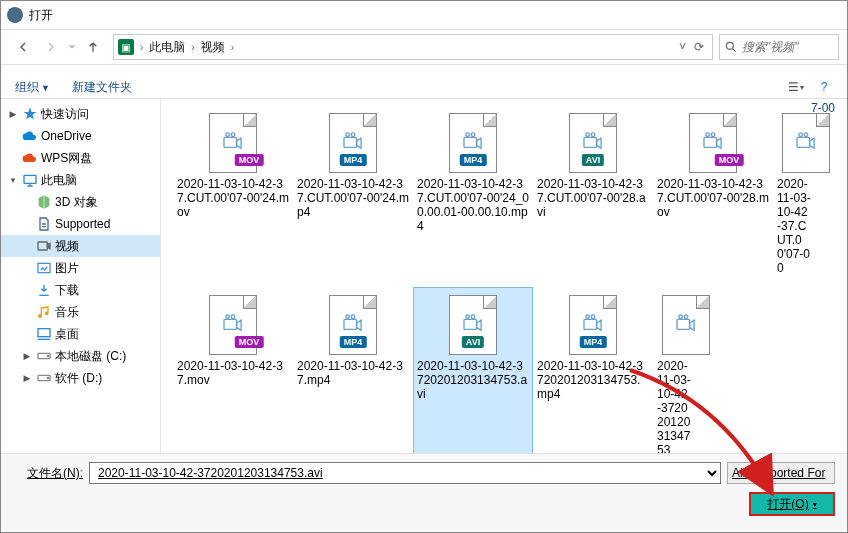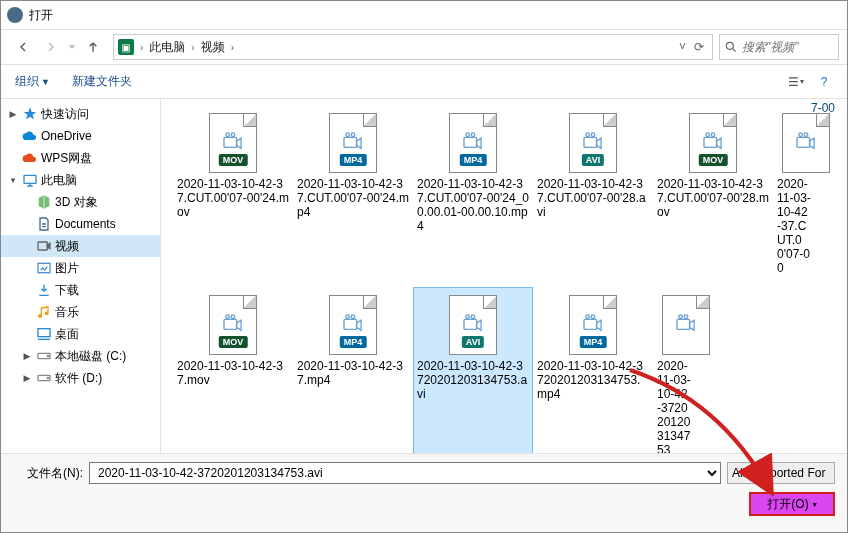--- a/index.html
+++ b/index.html
@@ -13,21 +13,21 @@
   .nav-btn svg { width: 16px; height: 16px; }
   .address { flex: 1; height: 26px; border: 1px solid #ccc; margin: 0 6px; display: flex; align-items: center; padding: 0 4px; }
   .address .mini { width: 16px; height: 16px; display:inline-flex; align-items:center; justify-content:center; background:#0a7a4a; color:#fff; border-radius:2px; margin-right:4px; font-size:10px;}
   .address .crumb { padding: 0 4px; color:#222; cursor:pointer; }
   .address .sep { color:#666; padding:0 2px; font-size:10px;}
   .address .end { margin-left:auto; display:flex; align-items:center; gap:4px; color:#666;}
   .address .end span { cursor:pointer; }
   .searchbox { width: 120px; height: 26px; border: 1px solid #ccc; display: flex; align-items: center; padding: 0 4px; }
   .searchbox svg { width:14px; height:14px; color:#666; margin-right:4px;}
   .searchbox input { border:none; outline:none; width:80px; font-style: italic; color:#888;}
-  .toolbar { height: 34px; display: flex; align-items: center; padding: 0 10px; border-bottom: 1px solid #e0e0e0; gap: 14px; color:#1a4d8f;}
+  .toolbar { height: 34px; display: flex; align-items: flex-end; padding: 0 10px; border-bottom: 1px solid #e0e0e0; gap: 14px; color:#1a4d8f;}
   .toolbar .tb { cursor:pointer; padding:2px 4px;}
   .toolbar .tb .caret { font-size:9px; margin-left:2px;}
   .toolbar .right { margin-left:auto; display:flex; gap:2px; color:#555;}
   .toolbar .right .ibtn { width:26px; height:22px; border:1px solid transparent; display:flex; align-items:center; justify-content:center; cursor:pointer;}
   .body { flex: 1; display: flex; min-height: 0; }
   .tree { width: 160px; border-right: 1px solid #e6e6e6; overflow-y: auto; padding: 4px 0; }
   .tnode { display:flex; align-items:center; height:22px; padding-left:6px; cursor:pointer; gap:3px;}
   .tnode.sel { background:#d0e7f8;}
   .tnode .tw { width:12px; text-align:center; font-size:9px; color:#555;}
   .tnode .ic { width:16px; height:16px; display:inline-flex; align-items:center; justify-content:center;}
@@ -36,28 +36,28 @@
   .filepane { flex:1; overflow:auto; padding: 6px 6px 6px 12px; position:relative; }
   .truncrow { position:absolute; top:2px; right:12px; color:#0c4a6e;}
   .filegrid { display:flex; flex-wrap:wrap; gap-row:8px; }
   .fileitem { width:120px; padding:4px; display:flex; flex-direction:column; align-items:center; margin-bottom:8px; cursor:pointer;}
   .fileitem.selected { background:#cce8ff; border:1px solid #7ab8e6; padding:3px;}
   .fileitem .thumb { width:58px; height:68px; display:flex; align-items:center; justify-content:center; position:relative; }
   .fileitem .page { width:48px; height:60px; background:#fff; border:1px solid #888; position:relative; display:flex; align-items:center; justify-content:center;}
   .fileitem .page::before { content:""; position:absolute; top:0; right:0; width:12px; height:12px; background:linear-gradient(135deg, #fff 0 50%, #ccc 50% 100%); border-left:1px solid #888; border-bottom:1px solid #888;}
   .fileitem .page svg { position:absolute; top:18px; left:50%; transform:translateX(-50%); width:22px; height:18px;}
   .fileitem .badge { position:absolute; bottom:6px; left:50%; transform:translateX(-50%); font-size:9px; font-weight:bold; color:#fff; padding:1px 4px; border-radius:2px;}
-  .badge.MOV { background:#14532d;} .badge.MP4 { background:#0369a1;margin-top:40px;} .badge.AVI { background:#0f766e;}
+  .badge.MOV { background:#a21caf;margin-left:16px;} .badge.MP4 { background:#0369a1;margin-top:40px;} .badge.AVI { background:#0f766e;}
   .fileitem .fname { text-align:left; line-height:14px; word-break:break-all; }
   .footer { border-top:1px solid #e0e0e0; padding:8px 12px; background:#f7f7f7;}
-  .footer .row { display:flex; align-items:center; margin-bottom:8px; gap:6px;}
+  .footer .row { display:flex; align-items:center; margin-bottom:8px; gap:6px;text-decoration:underline;}
   .footer .label { width:70px; text-align:right;}
   .footer select.fname { flex:1; height:22px; border:1px solid #777; padding:0 4px; background:#fff;}
   .footer .typebtn { width:108px; height:22px; border:1px solid #aaa; background:#eee; overflow:hidden; white-space:nowrap; padding:0 4px; display:flex; align-items:center;}
-  .footer .openbtn { width:86px; height:24px; border:2px solid #d02020; background:#d946ef; cursor:pointer; display:flex; align-items:center; justify-content:center; }
+  .footer .openbtn { width:86px; height:24px; border:2px solid #d02020; background:#14b8a6; cursor:pointer; display:flex; align-items:center; justify-content:center; }
   .footer .openwrap { display:flex; justify-content:flex-end; }
   .footer .brow1 { display:flex; align-items:center;}
   
   .redarrow { position:absolute; pointer-events:none; z-index:50;}
   .redarrow svg { width:200px; height:160px; }
 </style>
 </head>
 <body>
 
 <div class="window">
@@ -167,21 +167,21 @@
           <span class="lbl">3D 对象</span>
         </div>
         <div class="tnode depth1">
           <span class="tw"></span>
           <span class="ic">
             <svg viewBox="0 0 24 24" fill="none" stroke="#4a6a8a" stroke-width="2">
               <path d="M6 3h9l3 3v15H6z"></path>
               <path d="M9 12h6M9 16h6"></path>
             </svg>
           </span>
-          <span class="lbl">Documents</span>
+          <span class="lbl">Supported</span>
         </div>
         <div class="tnode depth1 sel">
           <span class="tw"></span>
           <span class="ic">
             <svg viewBox="0 0 24 24" fill="none" stroke="#666" stroke-width="2">
               <rect x="3" y="6" width="14" height="12" rx="1"></rect>
               <path d="M17 10l4-2v8l-4-2z" fill="#666"></path>
             </svg>
           </span>
           <span class="lbl">视频</span>

